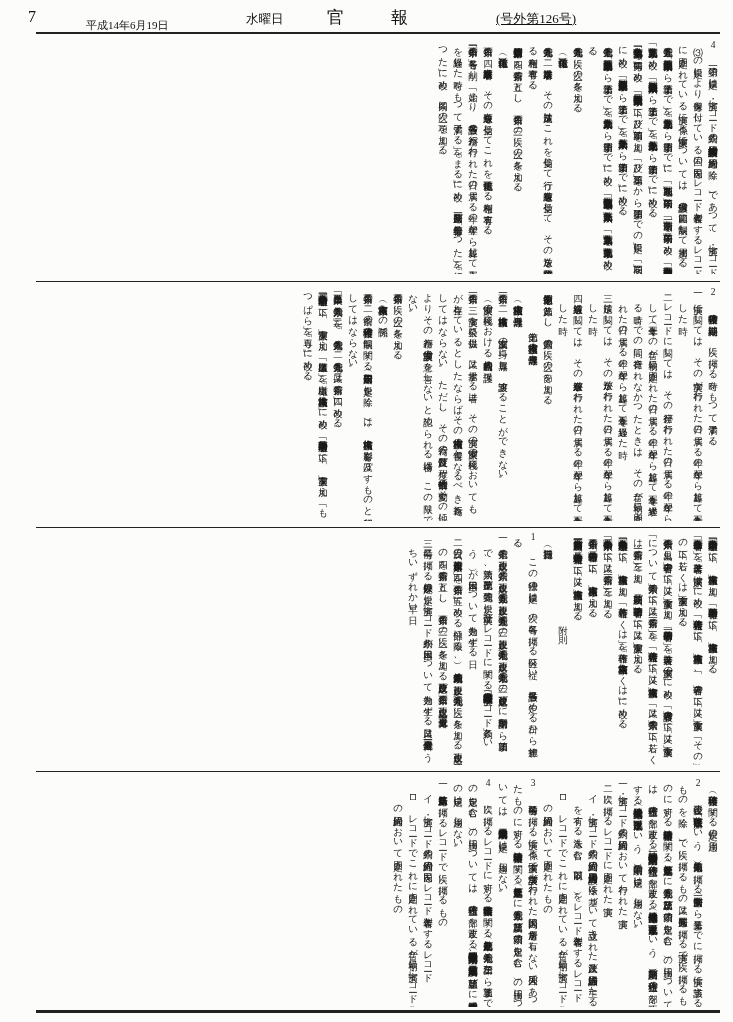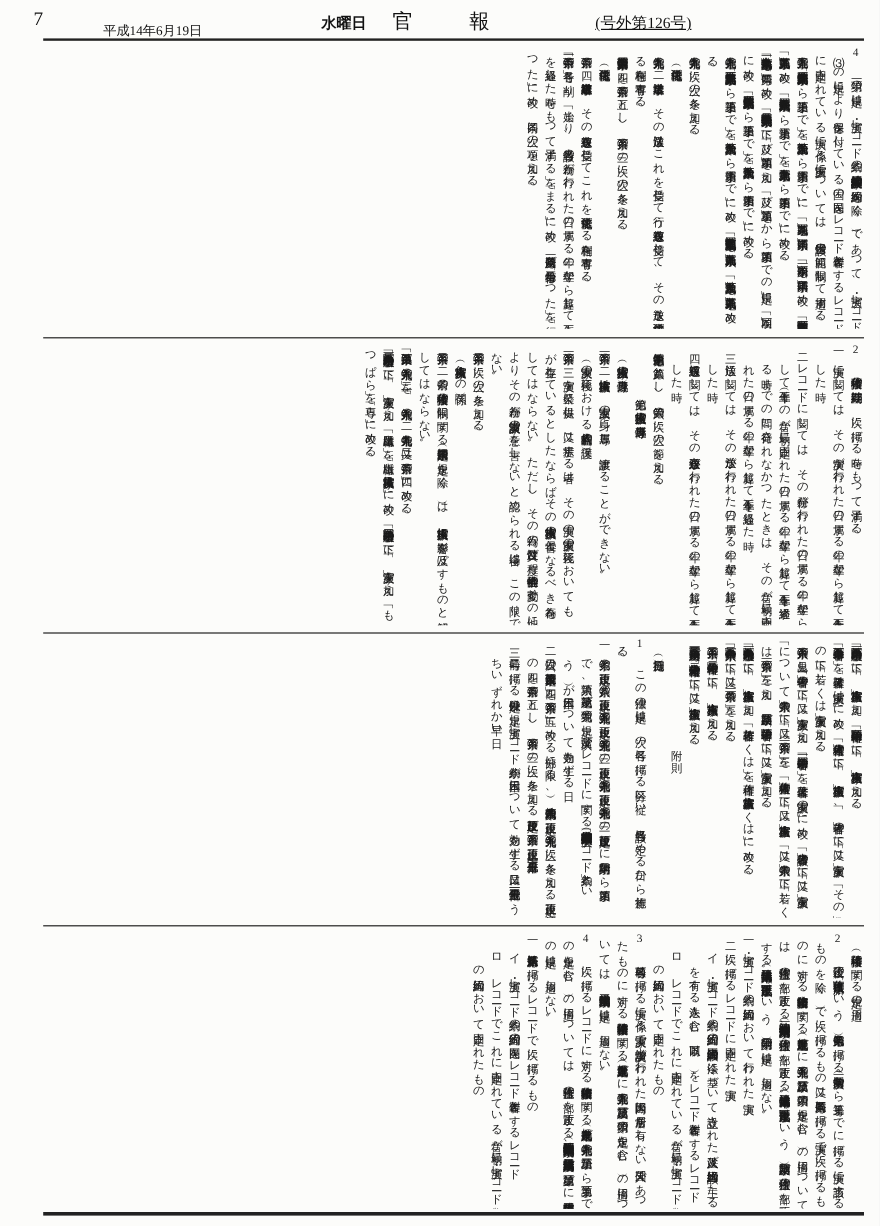--- a/index.html
+++ b/index.html
@@ -3,21 +3,21 @@
 <meta charset="utf-8">
 <style>
   html,body{margin:0;padding:0;}
   body{background:#e8e8e8;font-family:"Liberation Serif","DejaVu Serif",serif;}
   .page{position:relative;width:733px;height:1022px;background:#fcfcfa;color:#1a1a1a;overflow:hidden;}
 
   
   .hdr-item{position:absolute;white-space:nowrap;color:#111;}
   .page-num{left:28px;top:8px;font-size:16px;}
   .hdr-date{left:86px;top:18px;font-size:11px;}
-  .hdr-weekday{left:268px;top:11px;font-size:12.5px;font-weight:bold;}
+  .hdr-weekday{left:246px;top:11px;font-size:12.5px;}
   .hdr-title{left:327px;top:6px;font-size:17px;display:flex;gap:47px;}
   .hdr-issue{left:496px;top:10px;font-size:13px;text-decoration:underline;}
 
   
   .rule{position:absolute;left:36px;width:684px;background:#222;}
   .rule-header{top:32px;height:2px;}
   .rule-div1{top:281px;height:1px;}
   .rule-div2{top:527px;height:1px;}
   .rule-div3{top:771px;height:1px;}
   .rule-bottom{top:1010px;height:3px;}

